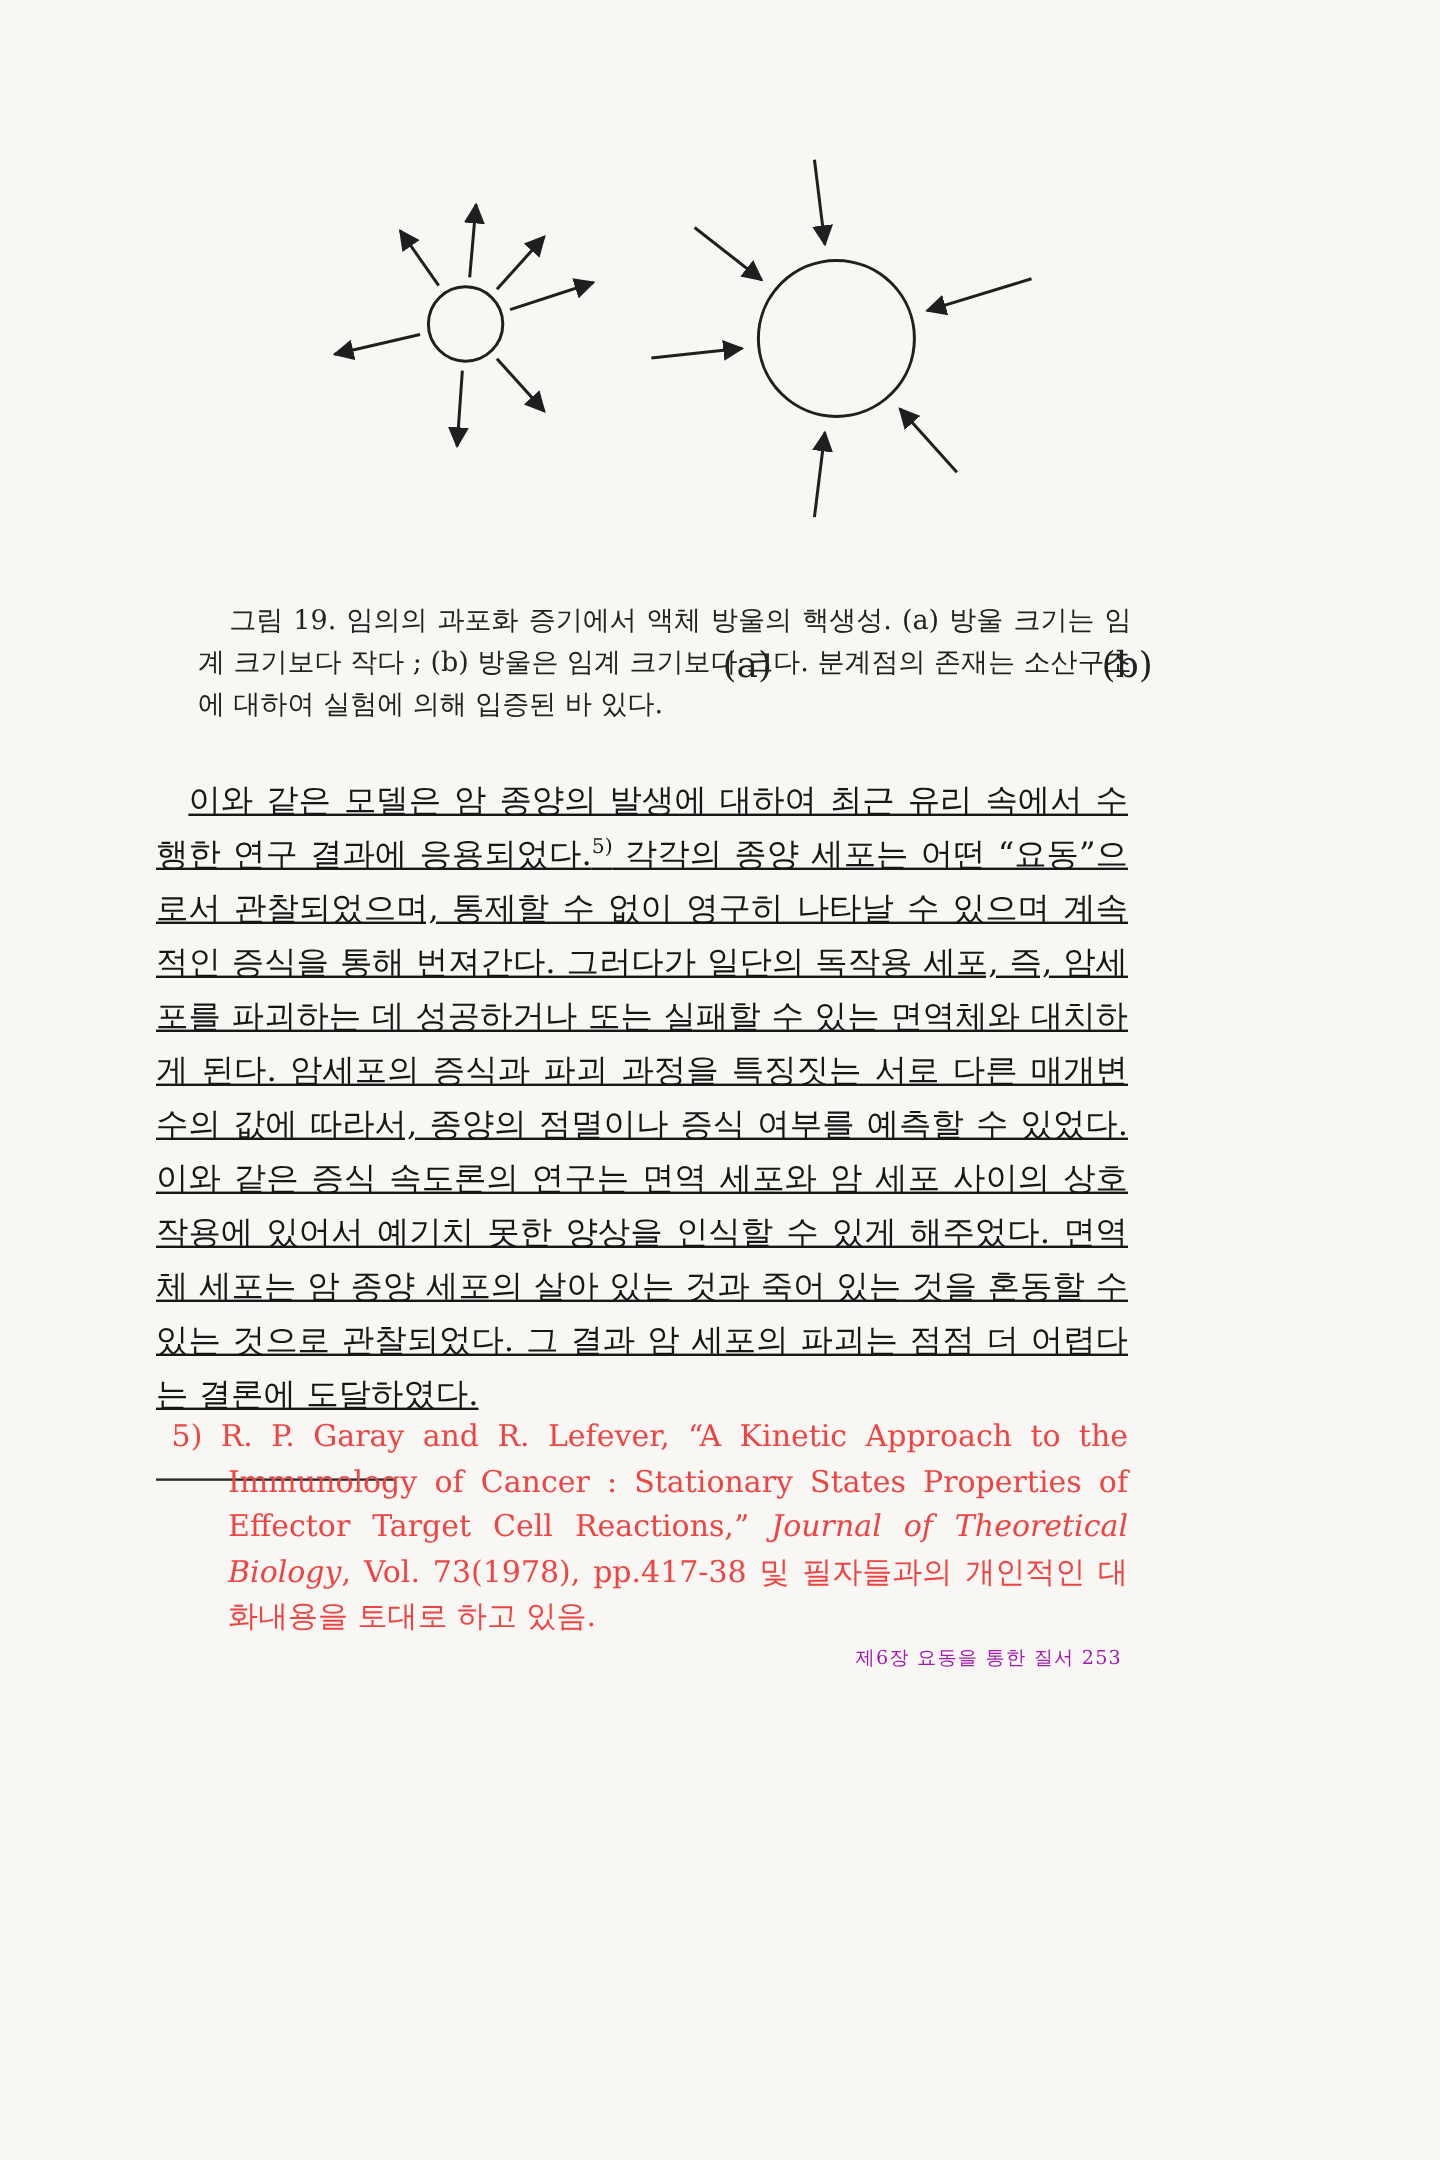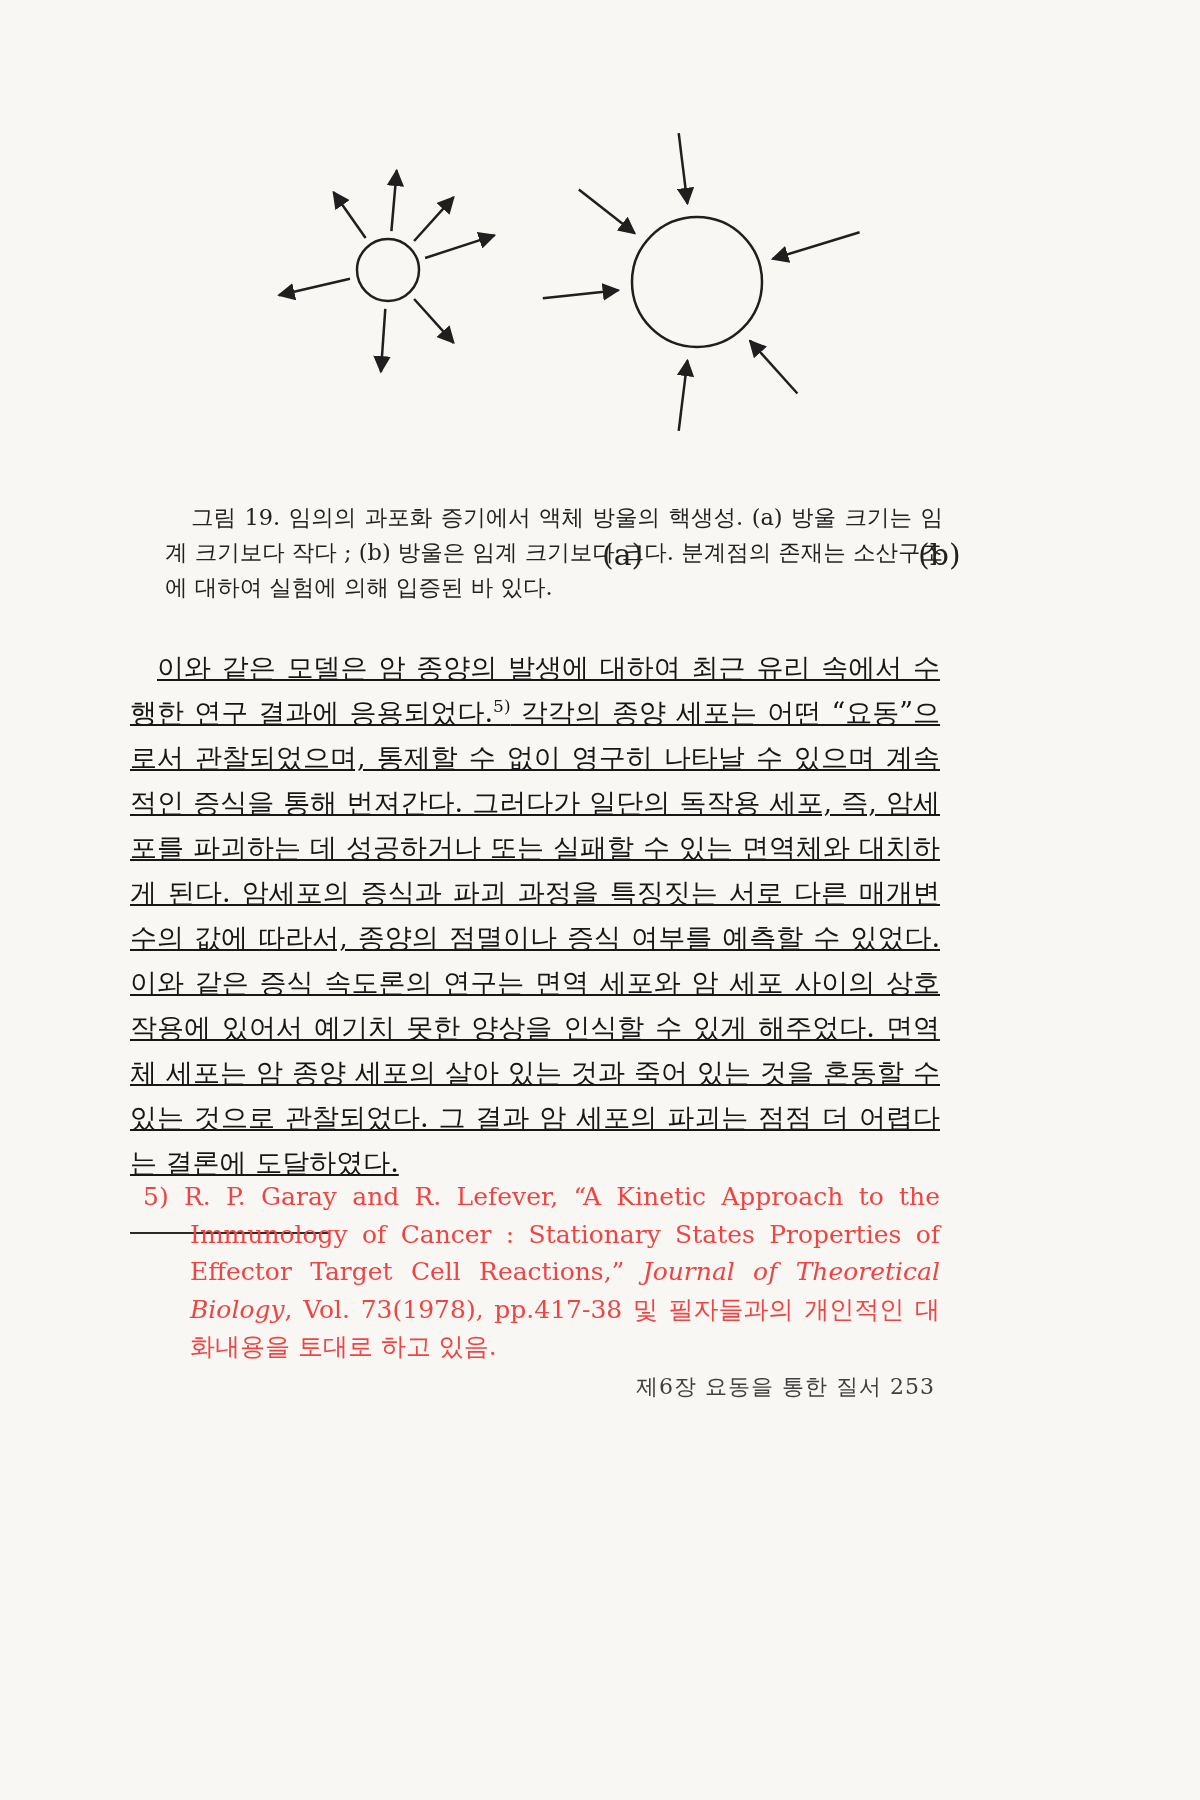--- a/index.html
+++ b/index.html
@@ -73,23 +73,23 @@
     text-align: justify;
     padding-left: 47px;
     text-indent: -47px;
     color: #ef4444;
   }
   .fn-italic { font-style: italic; }
   .page-footer {
     position: absolute;
     right: 265px;
     top: 1372px;
-    font-size: 22px;
+    font-size: 16px;
     letter-spacing: 1px;
-    color: #404040;
+    color: #a21caf;
   }
   svg line, svg circle { stroke: #1f1f1f; }
 </style>
 </head>
 <body>
 
 <div class="page">
 
   <div class="figure-area">
     <svg width="700" height="390" viewBox="0 0 700 390">

